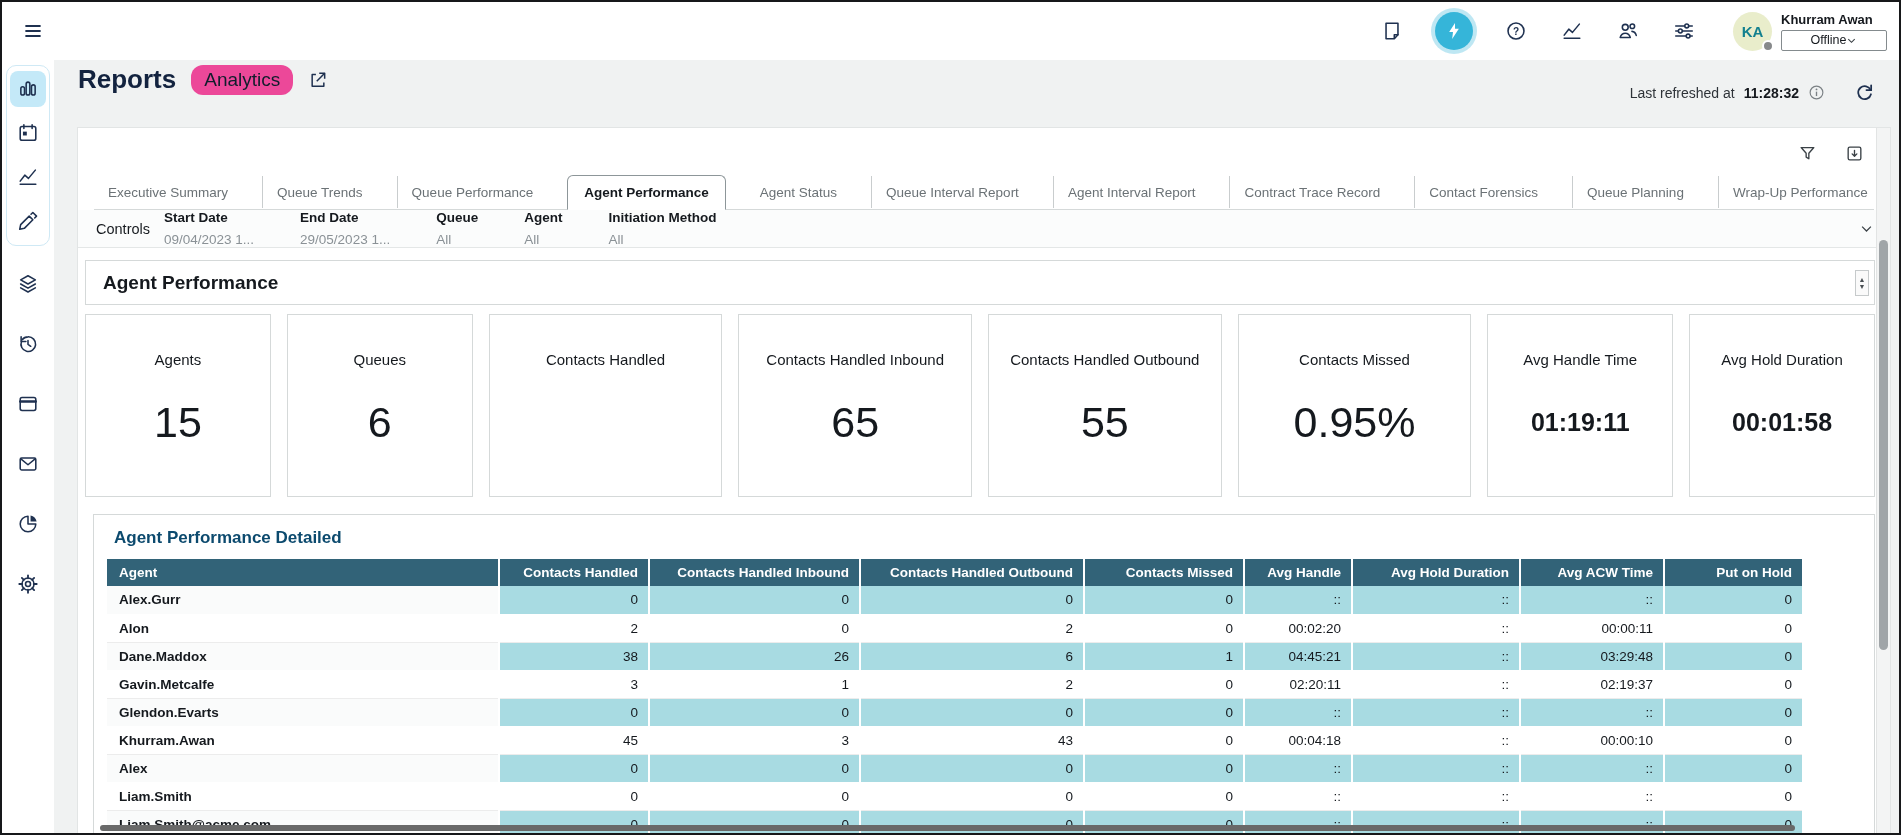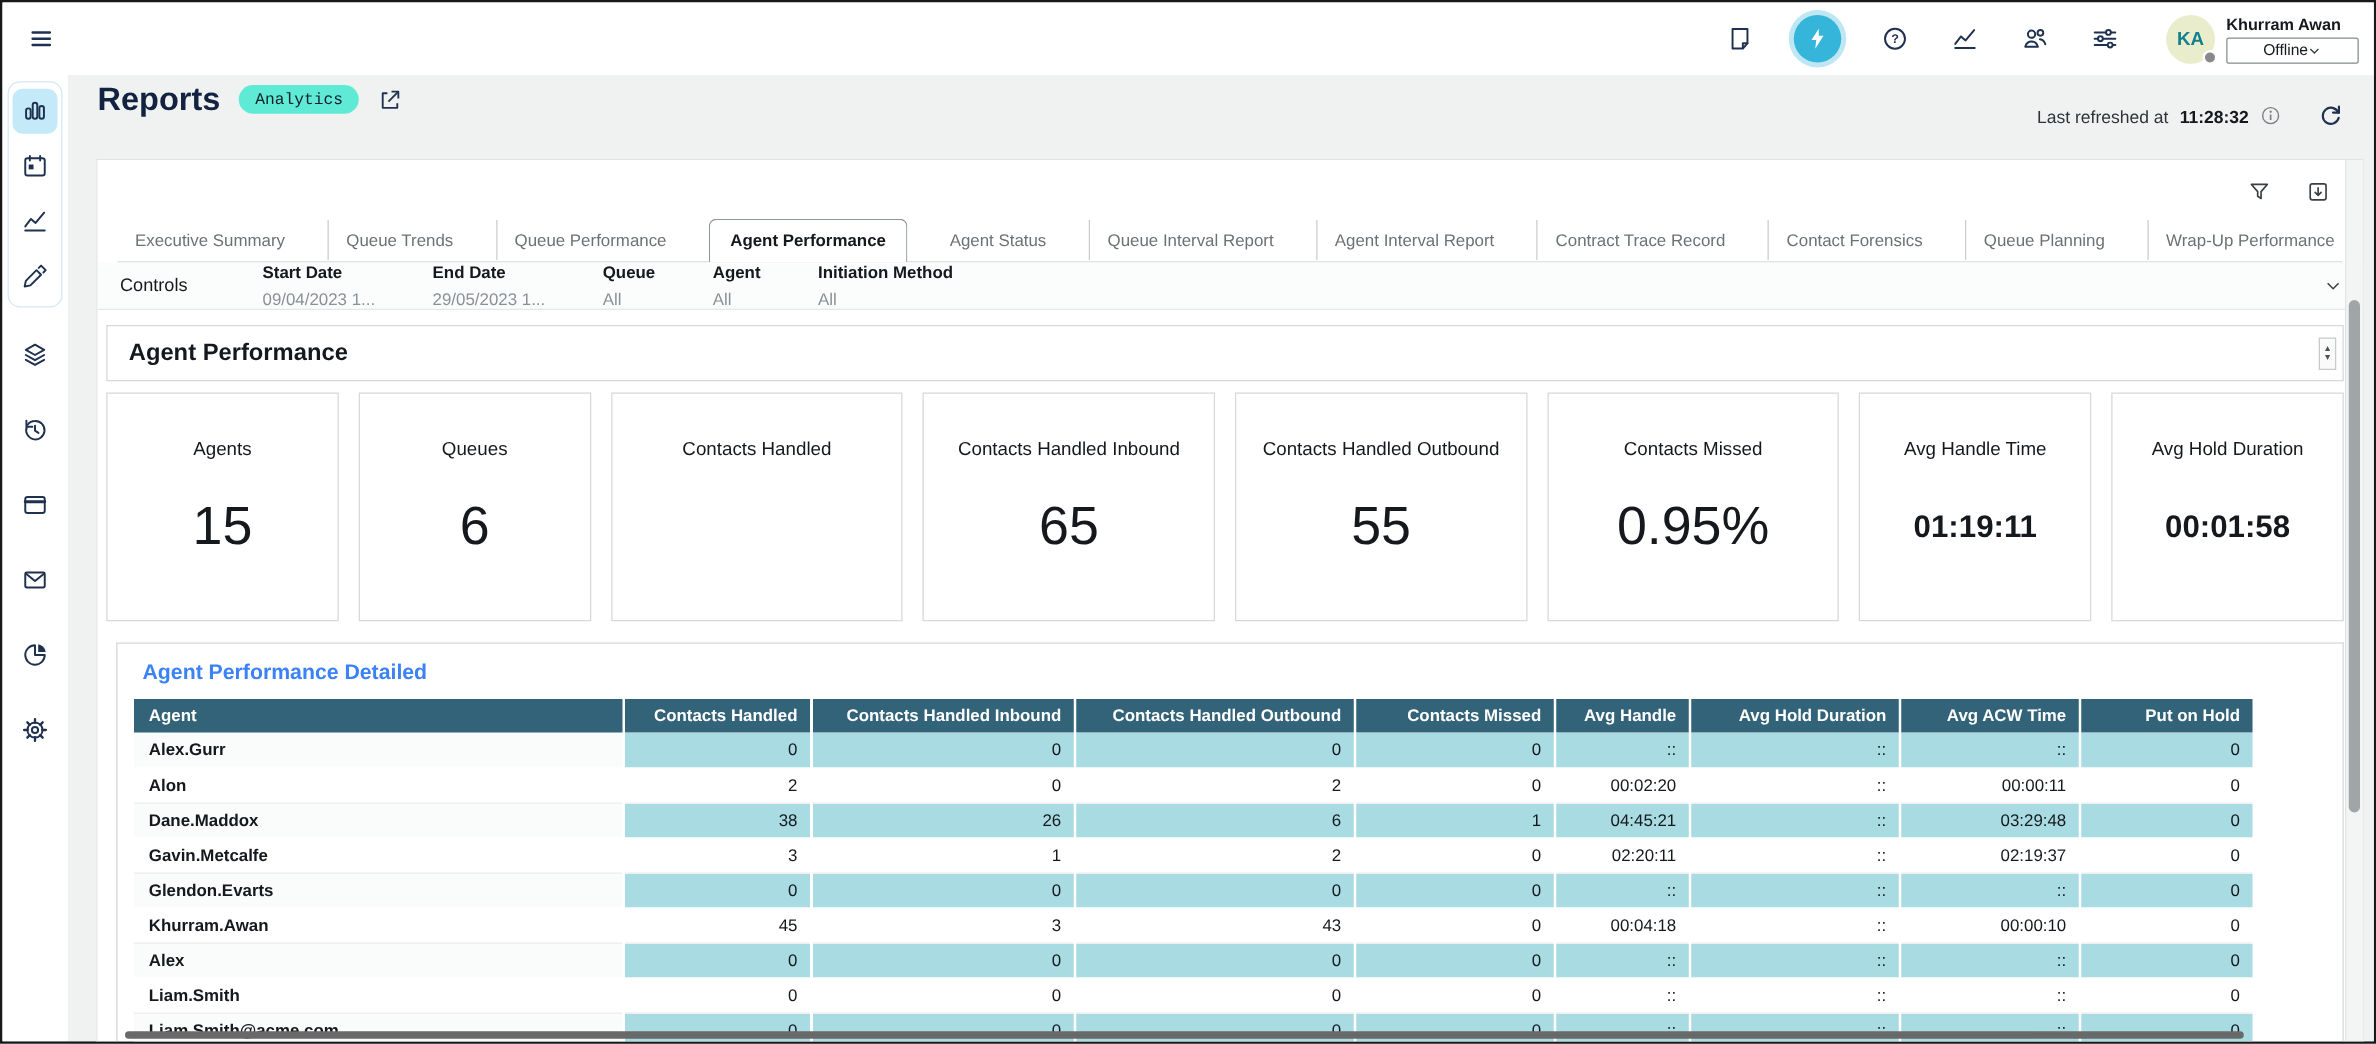--- a/index.html
+++ b/index.html
@@ -36,21 +36,21 @@
                    display:flex; flex-direction:column; gap:8px; align-items:center; background:#fff; }
   .sidebar-rest { margin-top:20px; display:flex; flex-direction:column; gap:24px; align-items:center; }
   .side-item { width:36px; height:36px; border-radius:8px; display:flex; align-items:center; justify-content:center;
                color:#1f3150; cursor:pointer; }
   .side-item.active { background:#c4e9f8; }
 
   
   .main { position:absolute; top:58px; left:52px; right:0; bottom:0; background:#f0f2f2; }
   .page-header { position:absolute; top:4px; left:24px; display:flex; align-items:center; gap:15px; }
   .page-title { font-size:26px; font-weight:bold; color:#13233f; }
-  .badge { background:#5eead4; color:#101d2c; font-size:13px; padding:4px 13px; border-radius:12px;font-family:Liberation Mono, monospace; }
+  .badge { background:#ec4899; color:#101d2c; font-size:19px; padding:4px 13px; border-radius:12px; }
   .ext-link { color:#1f3150; cursor:pointer; }
   .refresh-area { position:absolute; top:22px; right:24px; display:flex; align-items:center; gap:9px;
                   font-size:14px; color:#2e3338; }
   .refresh-area b { color:#15191e; }
   .info-icon { cursor:pointer; }
   .refresh-btn { color:#1f3150; margin-left:20px; cursor:pointer; }
 
   
   .panel { position:absolute; top:67px; left:23px; right:8px; bottom:0; background:#fff;
            border:1px solid #e2e5e5; border-bottom:none; overflow:hidden; }
@@ -58,21 +58,21 @@
   .panel-icons > div { cursor:pointer; }
 
   .tabs { display:flex; align-items:center; margin:47px 16px 0; border-bottom:1px solid #d5d9d9;gap:20px; }
   .tab { padding:9px 14px 8px; font-size:13.5px; color:#6b7276; white-space:nowrap; cursor:pointer; }
   .tab + .tab { border-left:1px solid #c9cdce; }
   .tab.active { background:#fff; border:1px solid #8d9699; border-bottom:1px solid #fff; margin-bottom:-1px;
                 border-radius:6px 6px 0 0; font-weight:bold; color:#15191e; padding:9px 16px 9px; }
   .tab.active + .tab { border-left:none; }
 
   .controls { display:flex; align-items:center; height:38px; background:#fbfcfc; border-bottom:1px solid #e4e7e7;
-              padding:0 18px; font-size:13.5px; gap:46px; position:relative; }
+              padding:0 18px; font-size:13.5px; position:relative; }
   .controls .clabel { font-size:14.5px; color:#15191e; margin-right:14px; }
   .filter-item { display:flex; gap:7px; cursor:pointer;flex-direction:column; }
   .fl-label { font-weight:bold; color:#15191e; }
   .fl-value { color:#8a9196; }
   .controls .chev { position:absolute; right:16px; color:#3a4146; cursor:pointer; }
 
   .content-pad { padding:12px 15px 0 7px; }
   .section-box { border:1px solid #d5d9d9; height:45px; display:flex; align-items:center; padding:0 17px;
                  font-size:19px; font-weight:bold; color:#15191e; position:relative; }
   .spinner { position:absolute; right:5px; top:50%; transform:translateY(-50%); width:14px; height:26px;
@@ -82,21 +82,21 @@
   .kpis { display:flex; gap:16px; margin-top:9px; }
   .kpi { flex:1; background:#fff; border:1px solid #d5d9d9; height:183px; position:relative; text-align:center; }
   .kpi.wide { flex:1.26; }
   .kpi-label { margin-top:36px; font-size:15px; color:#15191e; }
   .kpi-value { position:absolute; top:59%; left:0; right:0; transform:translateY(-50%); }
   .kpi-value.count { font-size:43px; font-weight:400; color:#15191e; }
   .kpi-value.time  { font-size:25px; font-weight:bold; color:#15191e; }
 
   .detail-box { margin:17px 0 0 8px; border:1px solid #d5d9d9; border-bottom:none; height:420px;
                 padding:13px 0 0 13px; }
-  .detail-title { font-size:17px; font-weight:bold; color:#3b82f6; margin-left:7px; }
+  .detail-title { font-size:17px; font-weight:bold; color:#0c4a6e; margin-left:7px; }
   table.tbl { border-collapse:collapse; margin-top:11px; width:1695px; table-layout:fixed; font-size:13.5px; }
   .tbl th { background:#326378; color:#fff; font-size:13.5px; font-weight:bold; height:27px; padding:0 10px;
             text-align:right; white-space:nowrap; overflow:hidden; cursor:pointer; }
   .tbl th + th { border-left:2px solid #fff; }
   .tbl th:first-child { text-align:left; padding-left:12px; }
   .tbl td { height:28px; padding:0 10px; text-align:right; color:#15191e; background:#fff;
             border-bottom:1px solid #ececec; white-space:nowrap; overflow:hidden; }
   .tbl td + td { border-left:2px solid #fff; }
   .tbl td:first-child { text-align:left; font-weight:600; padding-left:12px; }
   .tbl tr.striped td { background:#a8dbe2; border-bottom:1px solid #fff; }

